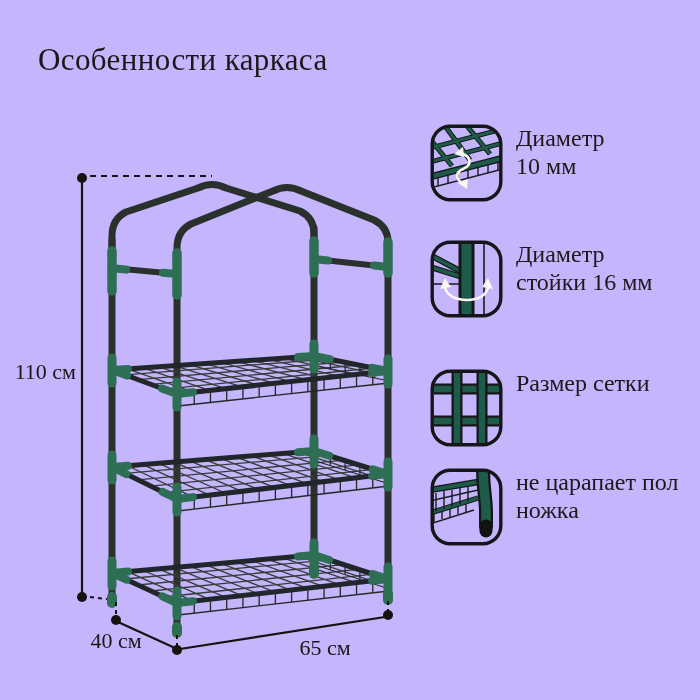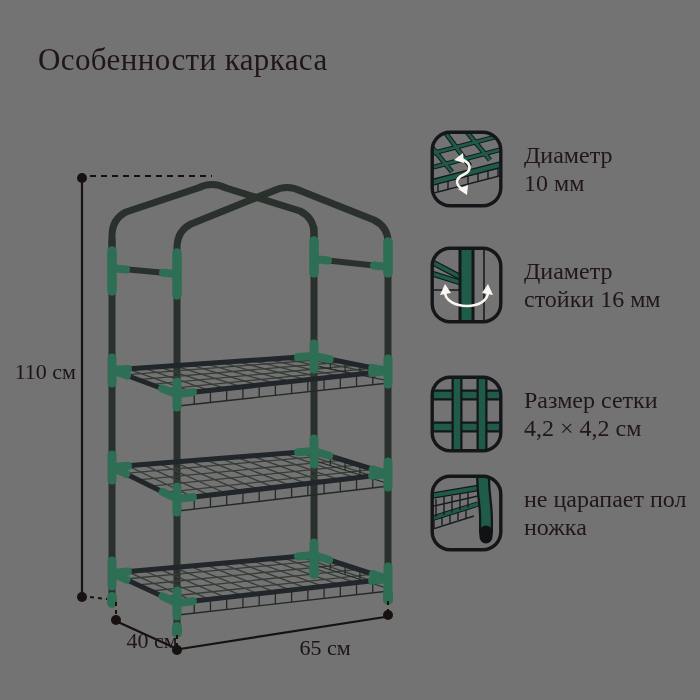--- a/index.html
+++ b/index.html
@@ -1,33 +1,33 @@
 <!DOCTYPE html>
 <html><head>
 <meta charset="utf-8">
 <style>
   html,body{margin:0;padding:0;background:#debab3;}
   .stage{
     position:relative;width:700px;height:700px;overflow:hidden;
-    background:#737373;
+    background:#c4b5fd;
     font-family:"Liberation Serif","DejaVu Serif",serif;
     color:#211619;
   }
   .title{
     position:absolute;left:38px;top:42px;
     font-size:31px;letter-spacing:.4px;color:#20161a;white-space:nowrap;
   }
   .frame-svg{position:absolute;left:0;top:0;width:420px;height:700px;}
   .dim{position:absolute;font-size:22px;color:#1d1417;white-space:nowrap;}
   .dim-height{left:2px;top:359px;width:74px;text-align:right;}
-  .dim-depth{left:84px;top:628px;width:64px;text-align:center;margin-left:36px;}
+  .dim-depth{left:84px;top:628px;width:64px;text-align:center;}
   .dim-width{left:291px;top:635px;width:68px;text-align:center;}
   .feature{
     position:absolute;left:430px;height:90px;width:262px;
-    display:flex;align-items:center;gap:21px;
+    display:flex;align-items:flex-start;gap:13px;
   }
   .feature-1{top:124px}.feature-2{top:240px}.feature-3{top:369px}.feature-4{top:468px}
   .icon-box{width:73px;height:78px;flex:0 0 auto;}
   .icon-box svg{display:block;}
   .feature-text{font-size:24px;line-height:28px;color:#211619;}
 </style>
 </head>
 <body>
 
 <div class="stage">
@@ -343,21 +343,20 @@
           <line x1="27" y1="0" x2="27" y2="78" stroke="#14161a" stroke-width="11"></line>
           <line x1="52" y1="0" x2="52" y2="78" stroke="#14161a" stroke-width="11"></line>
           <line x1="27" y1="0" x2="27" y2="78" stroke="#1e5c49" stroke-width="6.5"></line>
           <line x1="52" y1="0" x2="52" y2="78" stroke="#1e5c49" stroke-width="6.5"></line>
         </g>
         <rect x="2.2" y="2.2" width="68.6" height="73.6" rx="18" fill="none" stroke="#15161a" stroke-width="3.4"></rect>
       </svg>
     </div>
     <div class="feature-text">
       <div>Размер сетки</div>
-      <div>4,2 × 4,2 см</div>
     </div>
   </div>
 
   <div class="feature feature-4">
     <div class="icon-box">
       <svg width="73" height="78" viewBox="0 0 73 78">
         <defs>
             <clipPath id="clip4">
               <rect x="3.5" y="3.5" width="66" height="71" rx="17"></rect>
             </clipPath>

